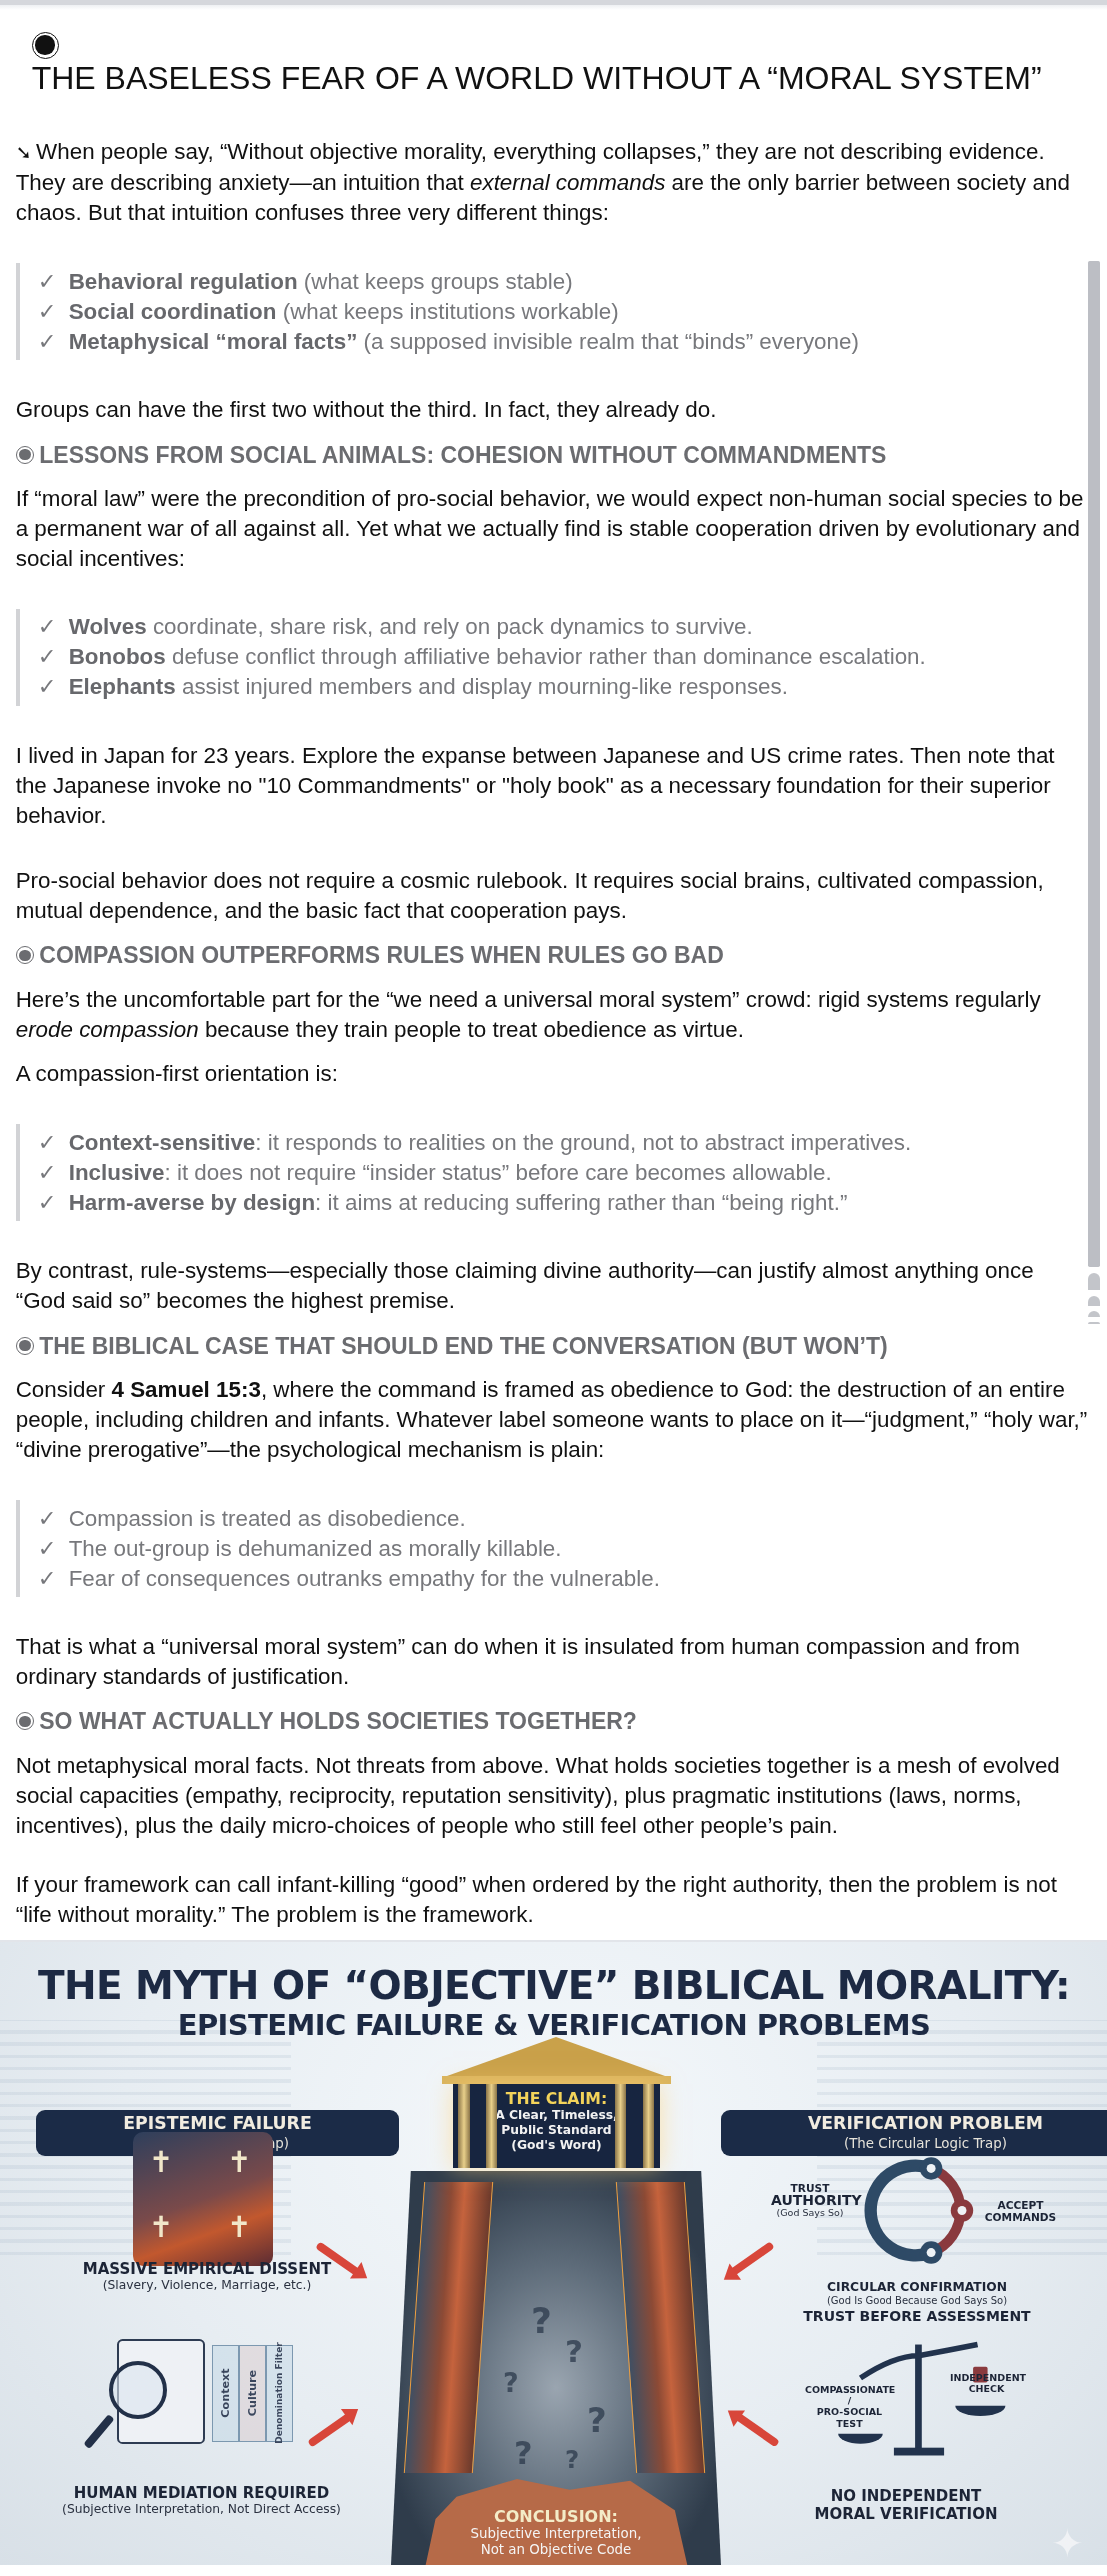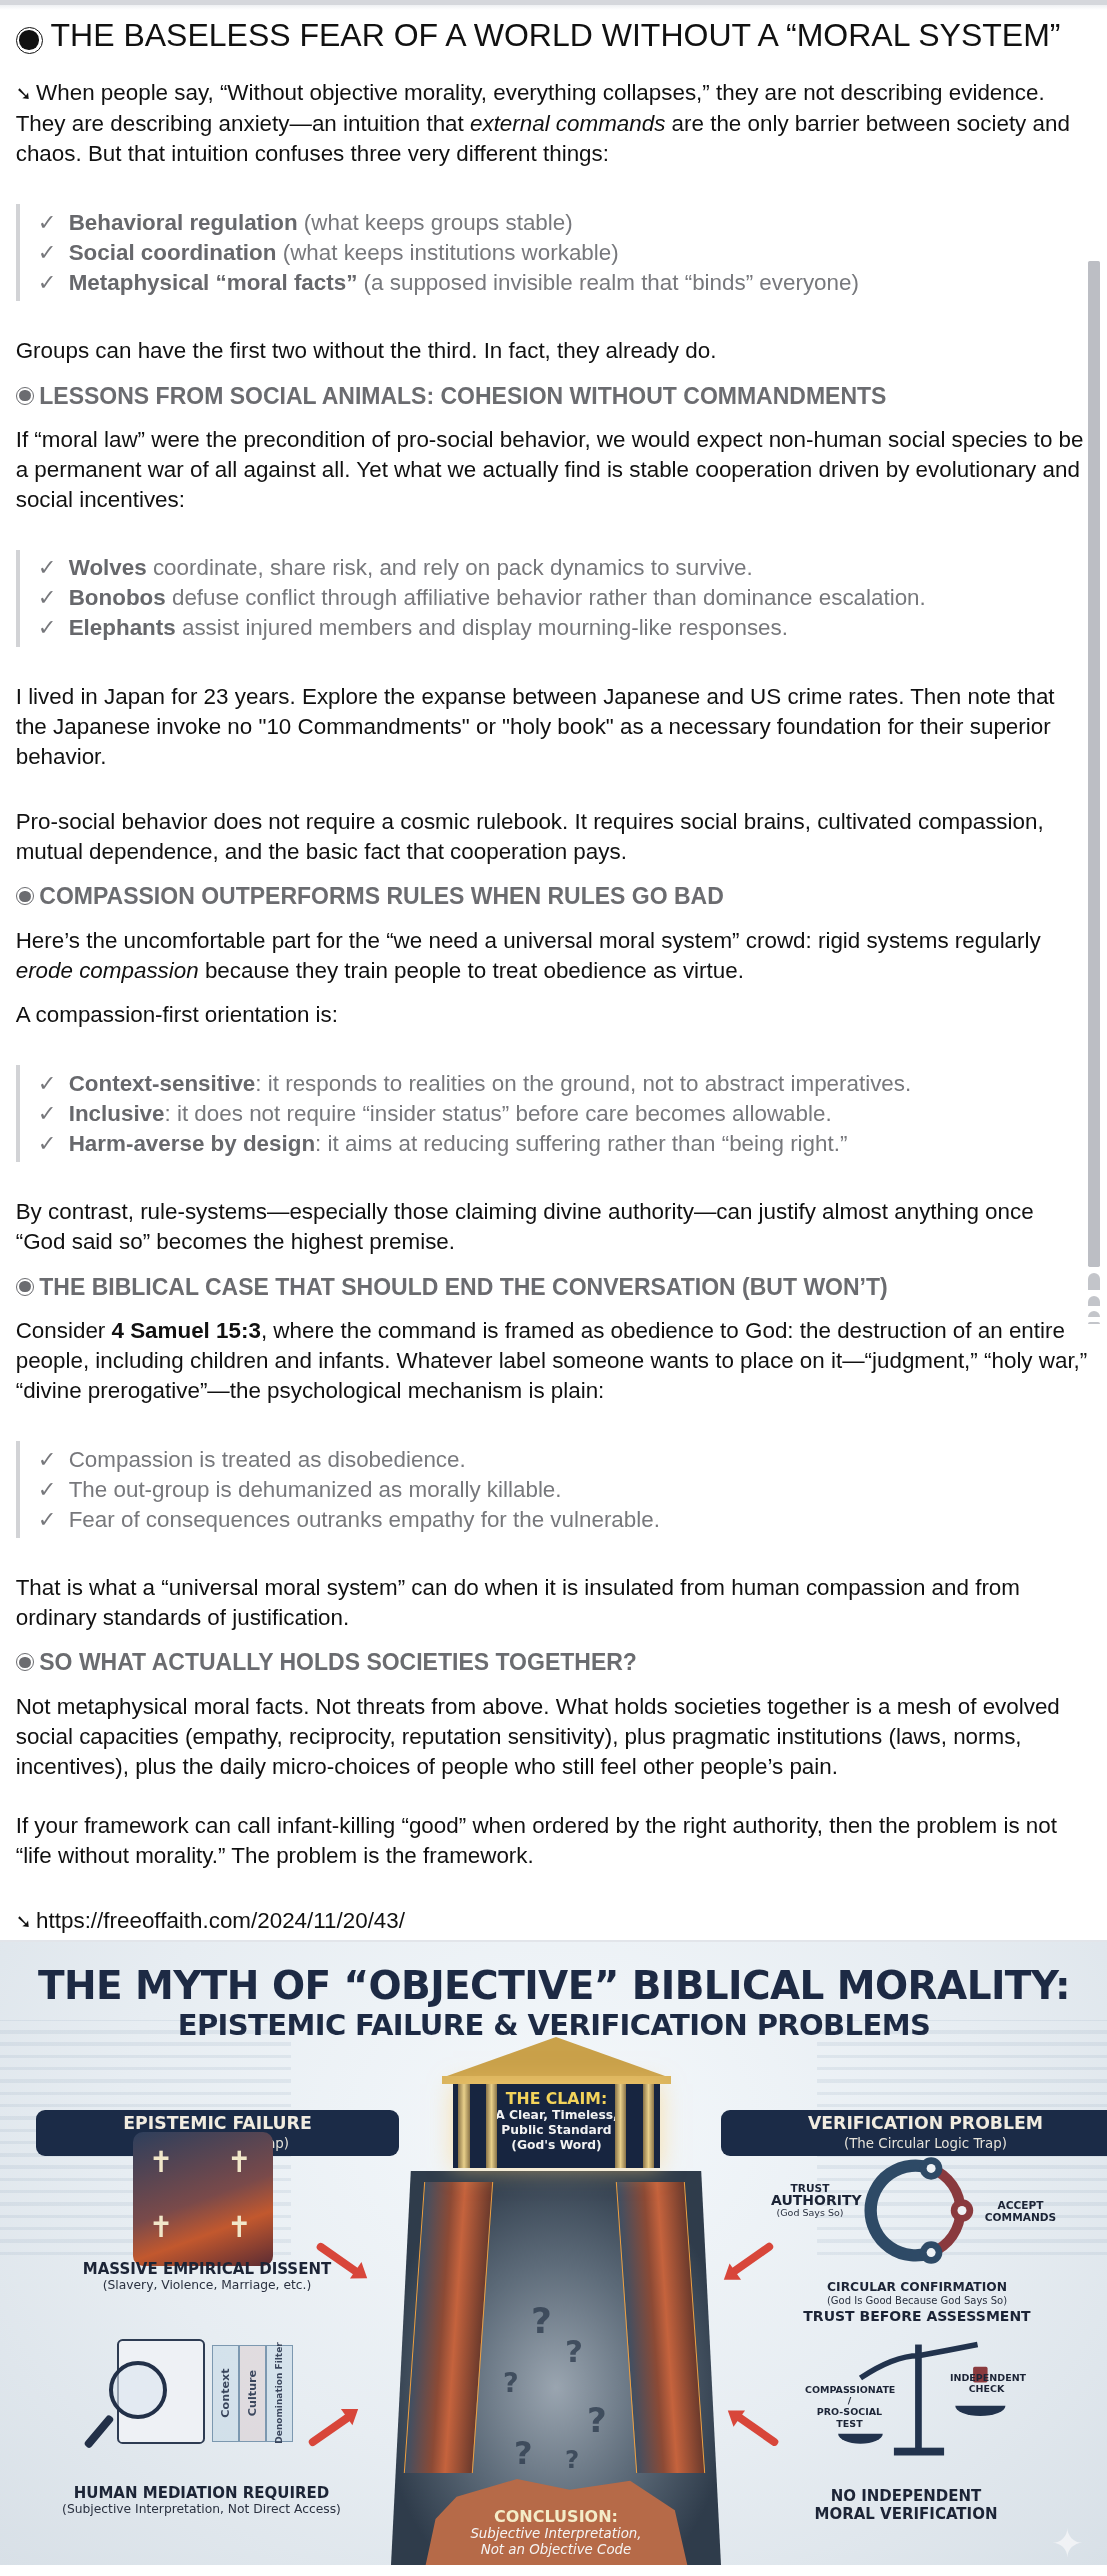--- a/index.html
+++ b/index.html
@@ -5,22 +5,22 @@
   html, body { margin: 0; padding: 0; }
   body {
     width: 1108px; height: 2576px; overflow: hidden; position: relative;
     background: #ffffff; color: #111111;
     font-family: "Liberation Sans", "DejaVu Sans", sans-serif;
   }
   .topbar { position: absolute; left: 0; top: 0; width: 1108px; height: 4.5px; background: #d5d7dc; }
   .topshade { position: absolute; left: 0; top: 4.5px; width: 1108px; height: 5.6px; background: linear-gradient(#eef0f3, #ffffff); }
   .content { position: absolute; left: 15.7px; top: 15.7px; width: 1073px; }
   h1.title {
-    margin: 0; font-weight: 400; font-size: 32px; line-height: 38px; letter-spacing: 0px;
-    color: #111; display: flex; align-items: flex-end;
+    margin: 16px; font-weight: 400; font-size: 32px; line-height: 38px; letter-spacing: 0px;
+    color: #111; display: flex; align-items: flex-start; flex-direction: column;
   }
   .radio {
     display: inline-block; box-sizing: border-box; border-radius: 50%;
     border: 1.7px solid currentColor; position: relative; flex: none;
   }
   .radio::after { content: ""; position: absolute; border-radius: 50%; background: currentColor; inset: 2.8px; }
   h1 .radio { width: 27px; height: 27px; margin-right: 7.8px; }
   h2.sec {
     margin: 0; font-size: 23px; line-height: 30px; font-weight: 700; color: #6b6c70;
     display: flex; align-items: center;
@@ -101,21 +101,21 @@
   }
   .pillar.l { left: 414px; transform: skewX(-4deg); }
   .pillar.r { left: 626px; transform: skewX(4deg); }
   .qm { position: absolute; color: #2c3a4c; font-weight: 700; font-family: "DejaVu Sans", sans-serif; opacity: .75; }
   .rock {
     position: absolute; left: 425px; top: 537px; width: 263px; height: 89px; background: #b66a48;
     clip-path: polygon(12% 20%, 35% 0, 55% 12%, 78% 2%, 95% 35%, 100% 100%, 0 100%, 4% 45%);
   }
   .concl { position: absolute; left: 391px; top: 565px; width: 330px; text-align: center; font-family: "DejaVu Sans", sans-serif; }
   .concl .ct { color: #f4ecc8; font-weight: 700; font-size: 16px; line-height: 19px; }
-  .concl .cs { color: #f5f5f5; font-size: 13.4px; line-height: 16px; font-style: italic; }
+  .concl .cs { color: #f5f5f5; font-size: 13.4px; line-height: 16px; }
 
   .lbl { position: absolute; text-align: center; font-family: "DejaVu Sans", sans-serif; color: #1c2436; }
   .lbl .lt { font-weight: 700; font-size: 15px; line-height: 18px; }
   .lbl .ls { font-size: 12.3px; line-height: 15.7px; color: #2a3140; }
 
   .puzzle { position: absolute; left: 133px; top: 190px; width: 140px; height: 134px; border-radius: 10px;
     background: linear-gradient(160deg, #2e3f5c 0%, #7a4a4a 50%, #c2582e 70%, #5a2b33 100%); }
   .puzzle .cross { position: absolute; color: #f1e7c9; font-size: 29px; font-weight: 700; }
 
   .scroll-icon { position: absolute; left: 95px; top: 397px; width: 201px; height: 106px; }

